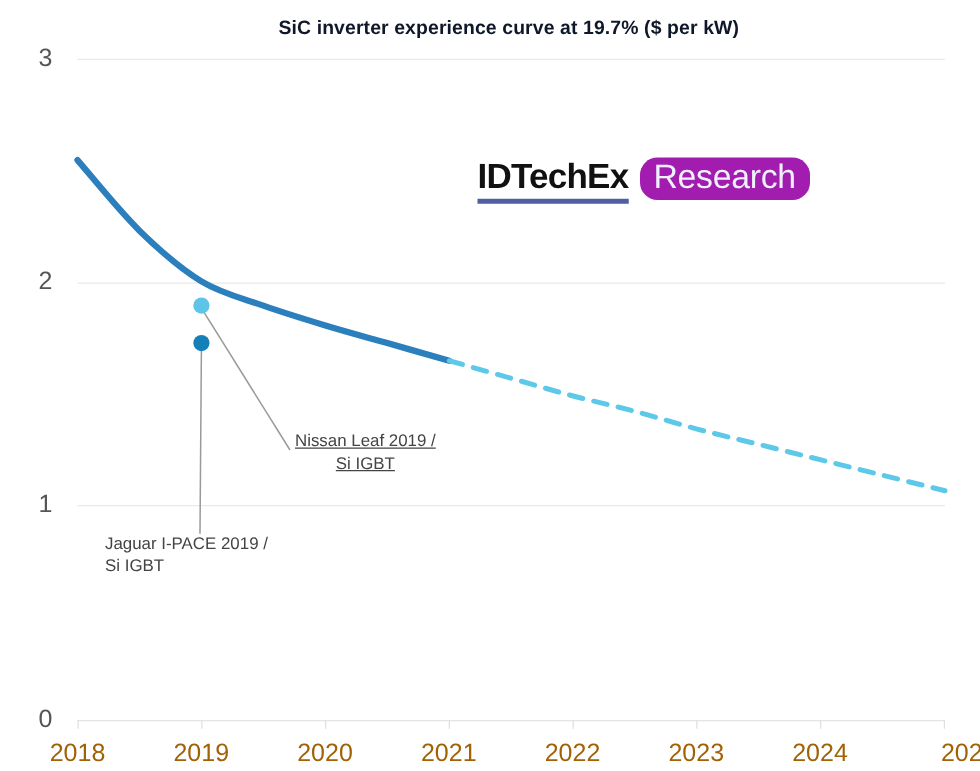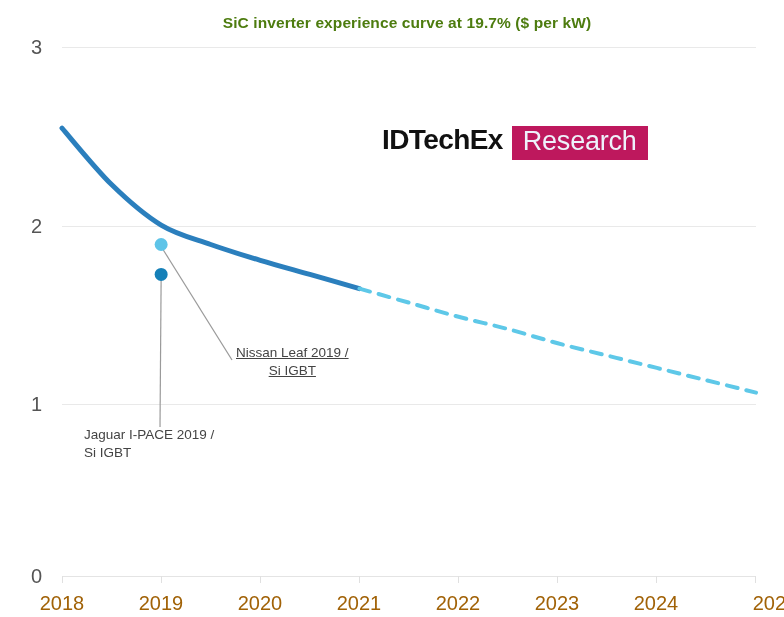--- a/index.html
+++ b/index.html
@@ -12,21 +12,21 @@
   }
   #chart-root{position:absolute;inset:0;}
 
   
   .chart-title{
     position:absolute;
     left:0;right:0;top:14px;
     text-align:center;
     font-size:15.5px;
     font-weight:bold;
-    color:#4d7c0f;
+    color:#0f172a;
     letter-spacing:.1px;
     padding-left:30px;
   }
 
   
   .plot{
     position:absolute;
     left:62px; top:47px;
     width:694px; height:529px;
   }
@@ -82,46 +82,48 @@
   
   .logo{
     position:absolute;
     left:382px; top:126px;
     display:flex;
     align-items:stretch;
     height:38px;
   }
   .logo-name-wrap{
     display:flex;
+    flex-direction:column;
     justify-content:center;
     padding-right:9px;
   }
   .logo-name{
     font-size:28px;
     font-weight:bold;
     color:#111111;
     line-height:1;
     letter-spacing:-0.6px;
   }
   .logo-underline{
     height:4px;
     background:#4f5fa4;
     margin-top:4px;
   }
   .logo-research{
-    background:#be185d;
+    background:#a21caf;
     color:#eef1fb;
     font-size:27px;
     line-height:1;
     padding:4px 11px 7px 11px;
     letter-spacing:-0.2px;
     display:flex;
     align-items:center;
     height:34px;
     box-sizing:border-box;
+    border-radius:14px;
   }
 
   
   .annotation{
     position:absolute;
     font-size:13.5px;
     color:#444444;
     line-height:1.35;
     white-space:pre-line;
   }

